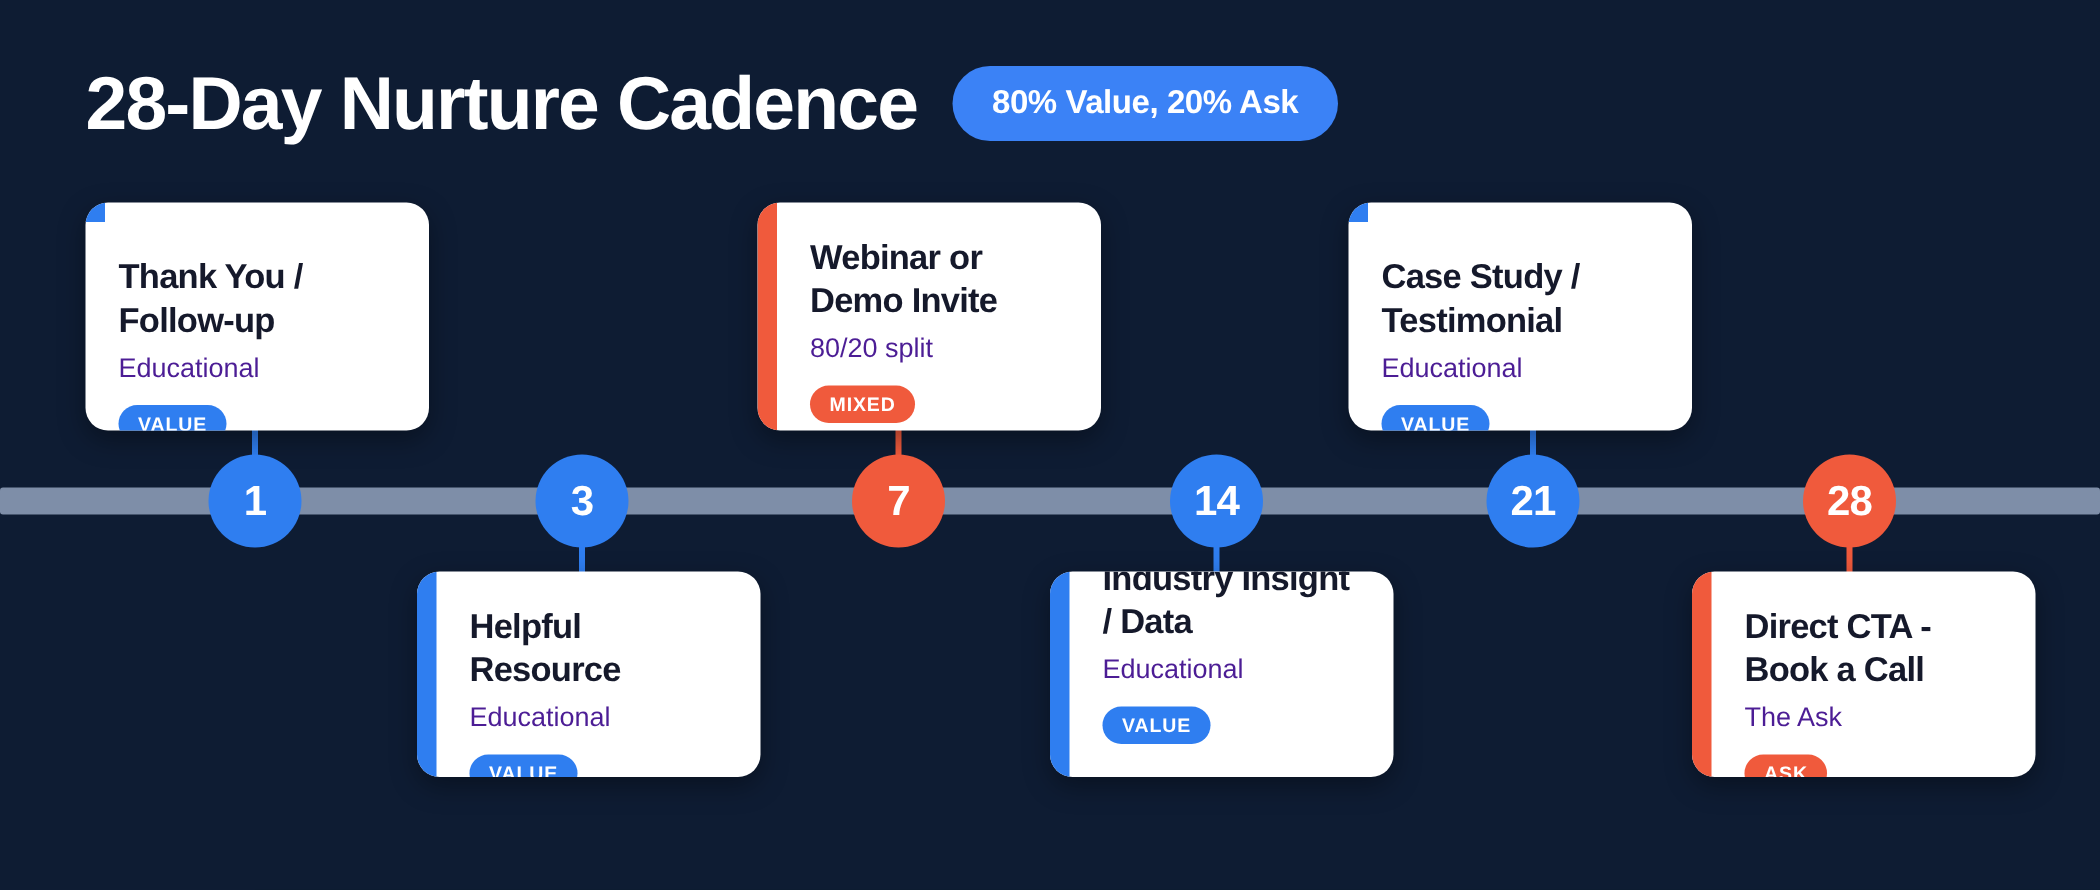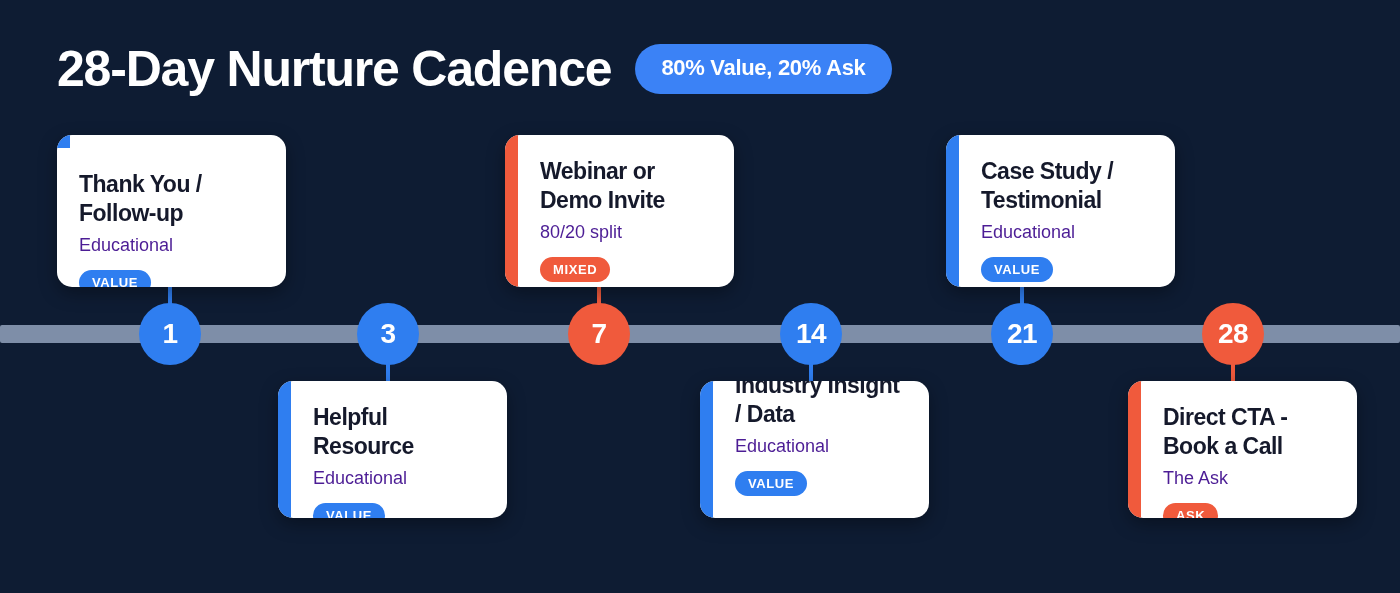--- a/index.html
+++ b/index.html
@@ -183,21 +183,21 @@
         <span>7</span>
       </div>
       <div class="card bottom" style="left: 700px; align-items: flex-end;">
         <div class="card-accent blue"></div>
         <div class="card-body"><div class="card-title">Industry Insight / Data</div><div class="card-subtitle">Educational</div><span class="card-tag blue">VALUE</span></div>
       </div>
       <div class="stem blue" style="left: 809px; top: 357px; height: 30px;"></div>
       <div class="milestone blue" style="left: 780px;">
         <span>14</span>
       </div>
-      <div class="card top" style="left: 946px;">
+      <div class="card top" style="left: 899px; flex-direction: column;">
         <div class="card-accent blue"></div>
         <div class="card-body"><div class="card-title">Case Study / Testimonial</div><div class="card-subtitle">Educational</div><span class="card-tag blue">VALUE</span></div>
       </div>
       <div class="stem blue" style="left: 1020px; top: 283px; height: 28px;"></div>
       <div class="milestone blue" style="left: 991px;">
         <span>21</span>
       </div>
       <div class="card bottom" style="left: 1128px;">
         <div class="card-accent orange"></div>
         <div class="card-body"><div class="card-title">Direct CTA - Book a Call</div><div class="card-subtitle">The Ask</div><span class="card-tag orange">ASK</span></div>

